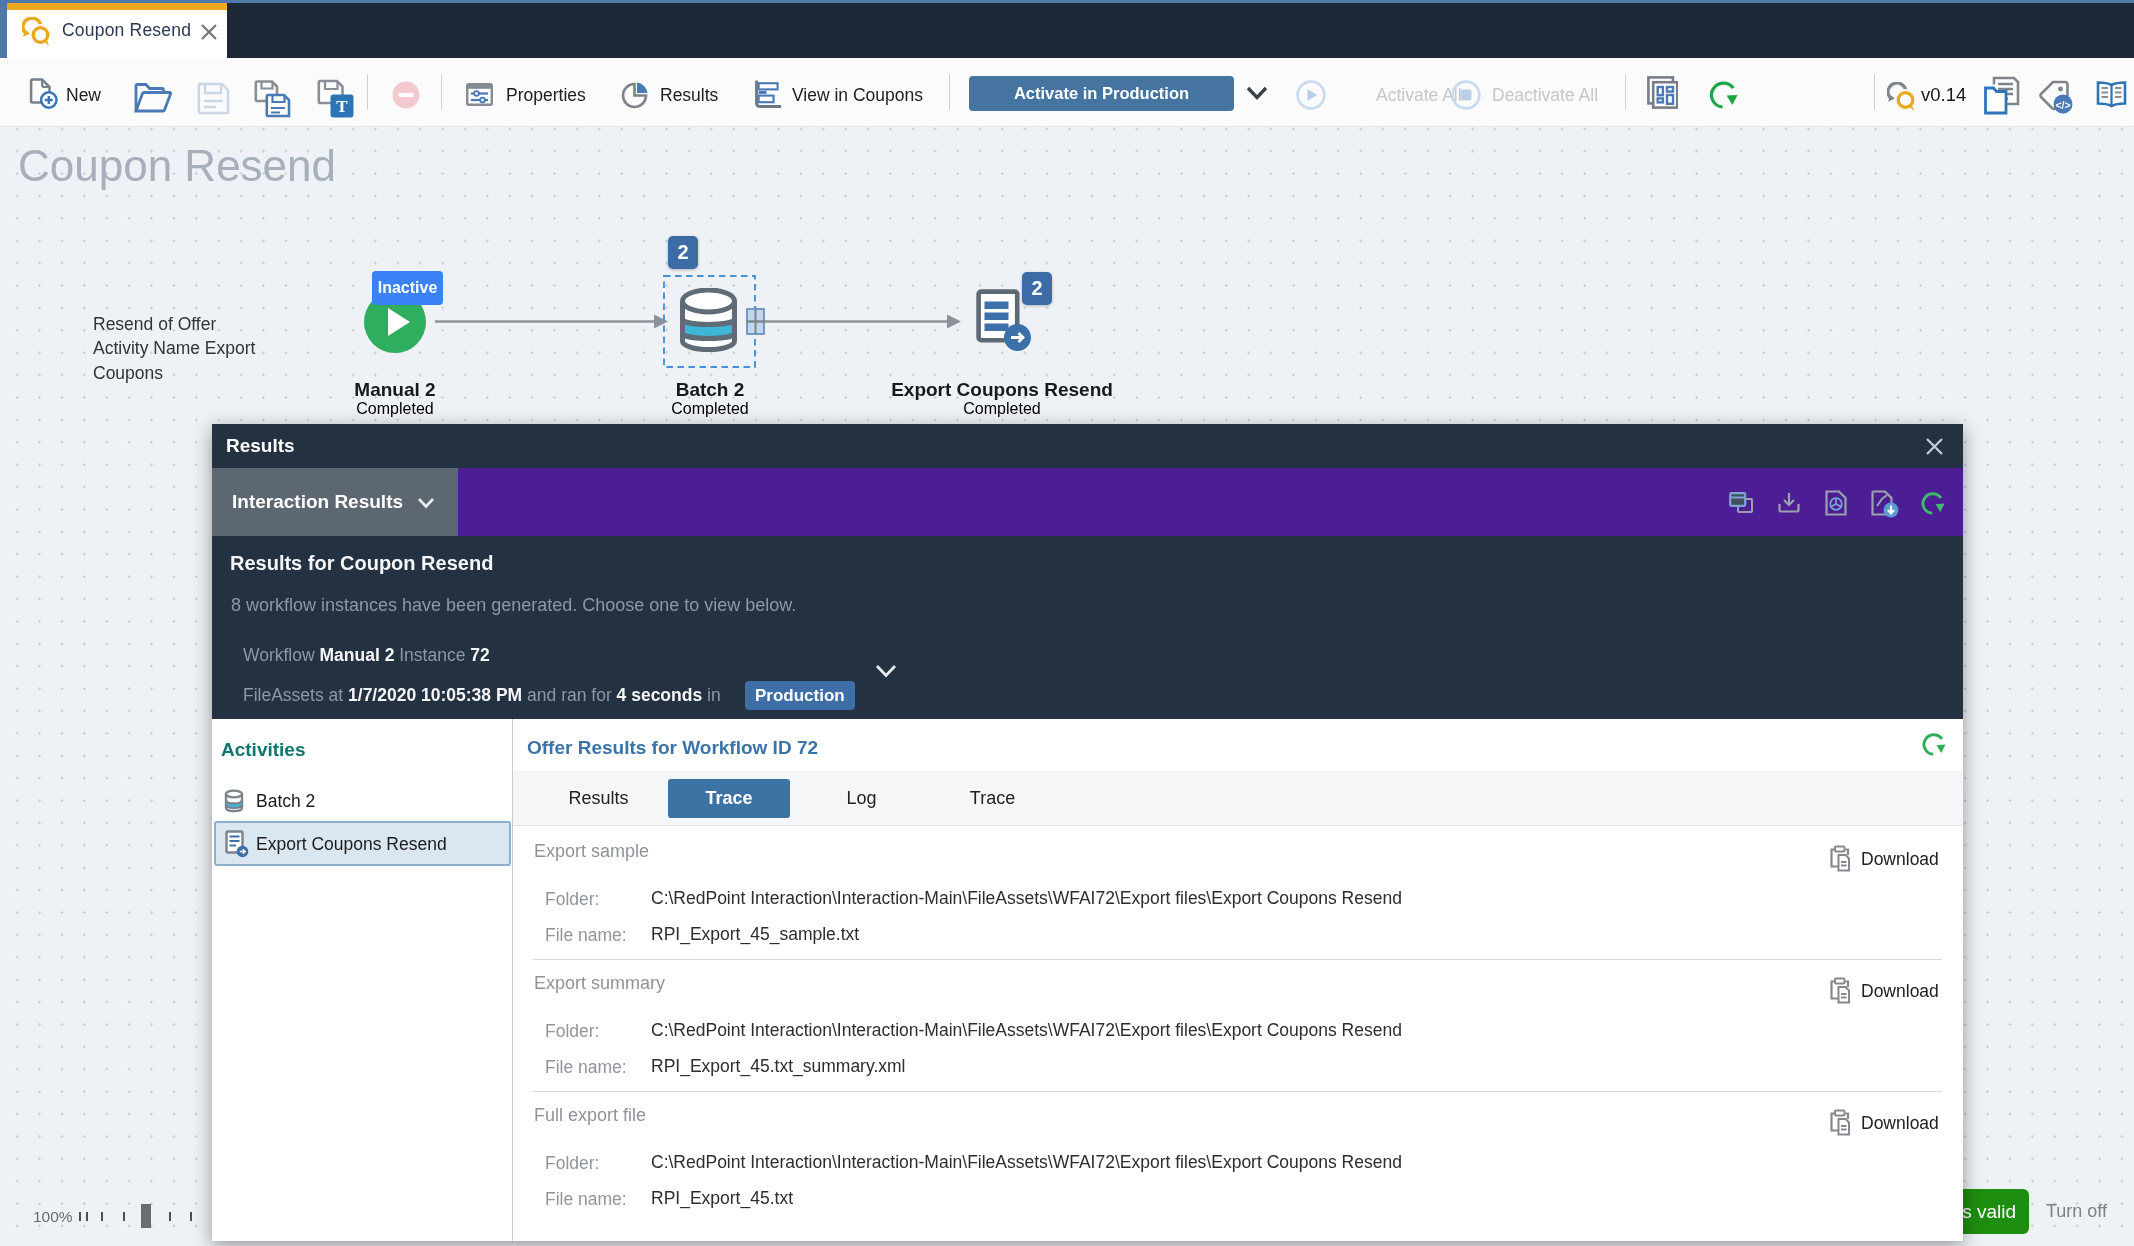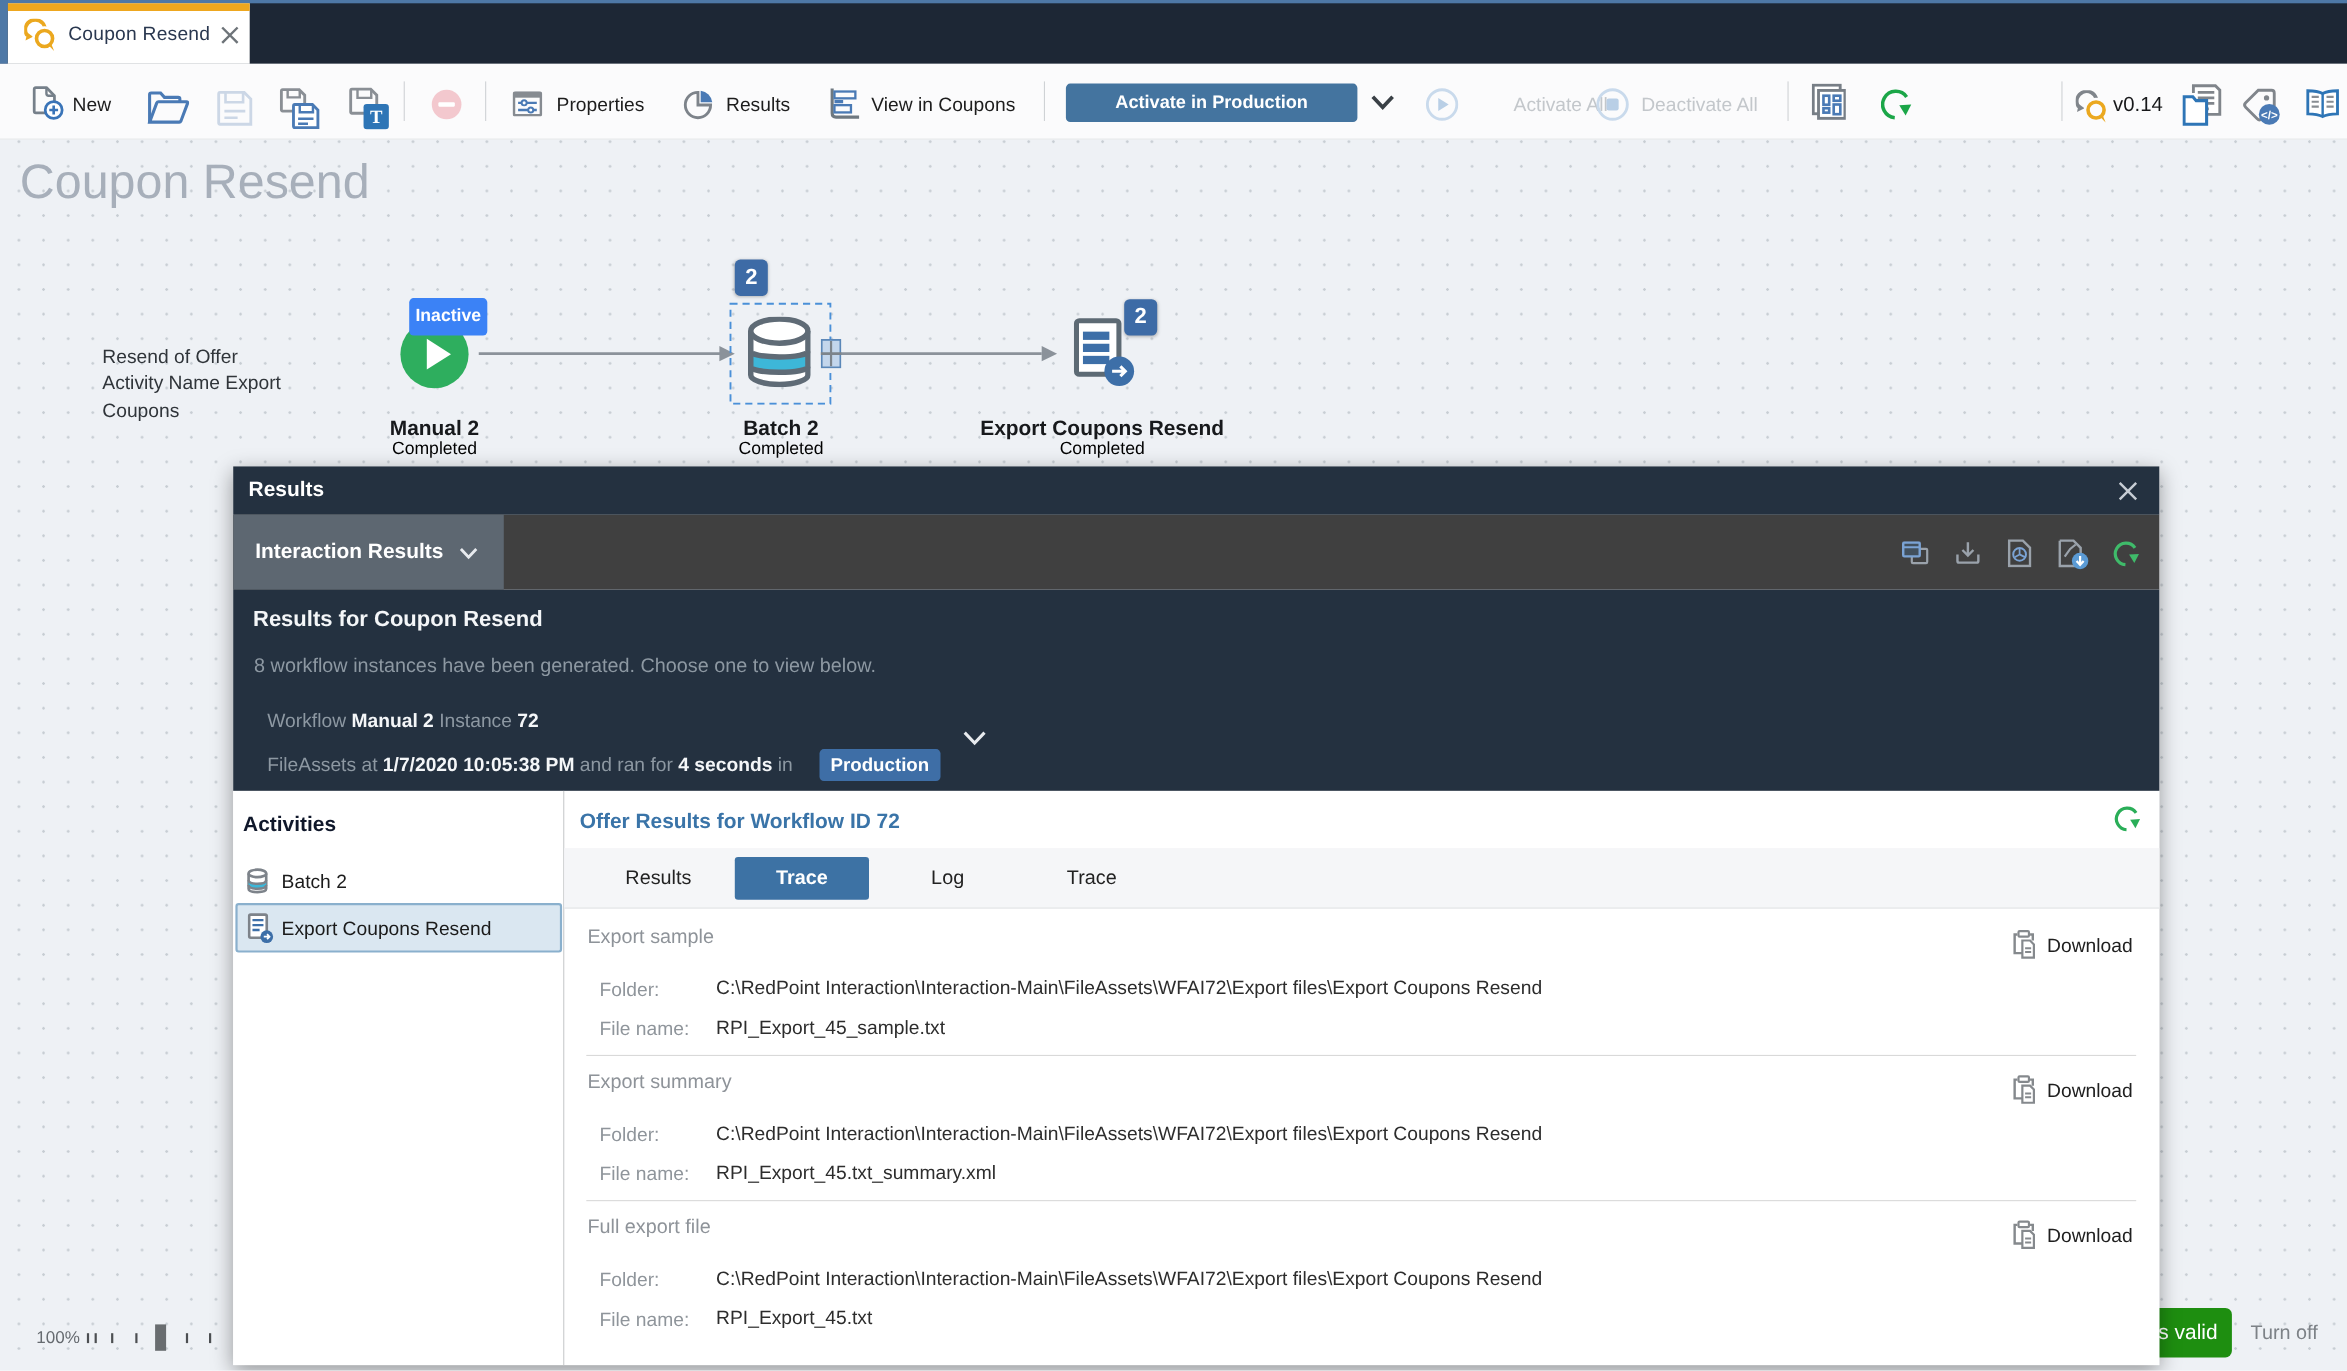--- a/index.html
+++ b/index.html
@@ -30,31 +30,31 @@
 
 #zoomtxt{left:33px;top:1208px;font-size:15.5px;color:#666b70}
 .tick{top:1212px;width:2px;height:9px;background:#4c4f52}
 #handle{left:141px;top:1204px;width:10px;height:24px;background:#696d70}
 #validchip{left:1930px;top:1189px;width:99px;height:45px;background:#1e8e10;border-radius:6px;color:#fff;font-size:19px;font-weight:400;line-height:45px;text-align:right;padding-right:13px;white-space:nowrap;overflow:hidden}
 #turnoff{left:2046px;top:1201px;font-size:18px;color:#7d8287}
 
 #modal{left:212px;top:424px;width:1751px;height:817px;background:#fff;box-shadow:0 5px 18px rgba(0,0,0,.38)}
 #mtitle{left:0;top:0;width:1751px;height:44px;background:#243140}
 #mtitletxt{left:14px;top:11px;font-size:19px;font-weight:700;color:#fff}
-#msub{left:0;top:44px;width:1751px;height:68px;background:#404040}
+#msub{left:0;top:44px;width:1751px;height:68px;background:#4c1d95}
 #mseg{left:0;top:0;width:246px;height:68px;background:#5d6771}
 #msegtxt{left:20px;top:23px;font-size:19px;font-weight:700;color:#fff}
 #minfo{left:0;top:112px;width:1751px;height:183px;background:#243140}
 .gtx{color:#8d98a2}
 .wtx{color:#f4f6f8;font-weight:700}
 #prodchip{left:533px;top:145px;height:29px;background:#3e6ea6;border-radius:4px;color:#fff;font-weight:700;font-size:17px;line-height:29px;padding:0 10px}
 
 #mbody{left:0;top:295px;width:1751px;height:522px;background:#fff}
 #lpanel{left:0;top:0;width:301px;height:522px;border-right:1px solid #c9cbcd}
-#acttitle{left:9px;top:20px;font-size:19px;font-weight:700;color:#0f172a}
+#acttitle{left:9px;top:20px;font-size:19px;font-weight:700;color:#0f766e}
 #selrow{left:2px;top:102px;width:297px;height:45px;background:#dae7f1;border:2px solid #8ab0cd;border-radius:3px}
 .itemtxt{font-size:17.5px;color:#1b1b1b}
 #rpane{left:301px;top:0;width:1450px;height:522px}
 #offerhead{left:14px;top:18px;font-size:19px;font-weight:700;color:#3a74a8}
 #tabstrip{left:0;top:52px;width:1450px;height:55px;background:#f5f6f8;border-bottom:1px solid #e2e3e4}
 .rtab{top:8px;height:39px;font-size:18px;color:#222;text-align:center;line-height:39px}
 #filestab{left:155px;top:8px;width:122px;height:39px;background:#3d72a4;border-radius:3px;color:#fff;font-weight:700;font-size:18px;text-align:center;line-height:39px}
 .seclabel{font-size:18px;color:#8e9399}
 .flabel{font-size:17.5px;color:#8f959b}
 .fval{font-size:17.5px;color:#2d2d2d}

